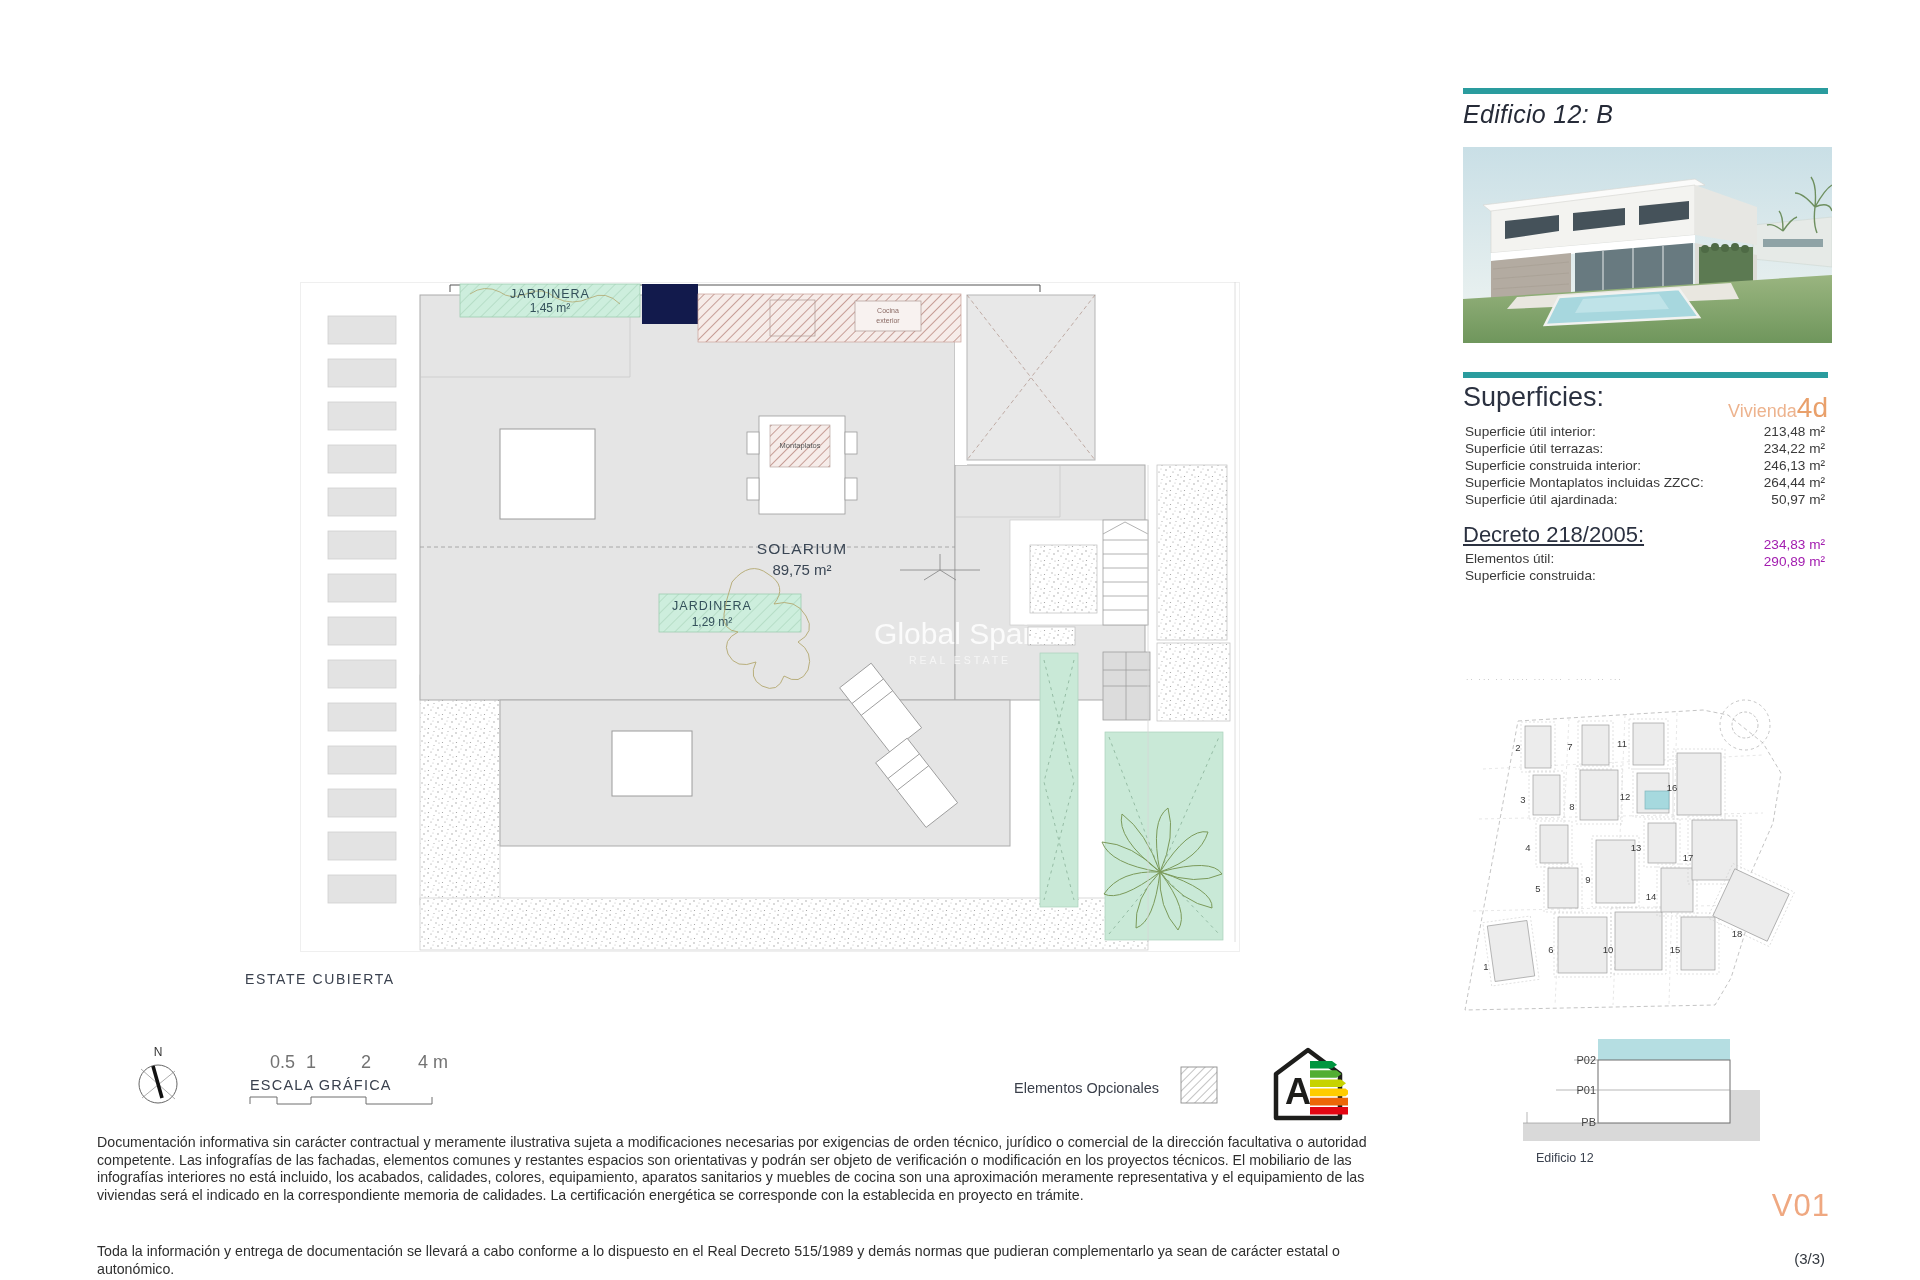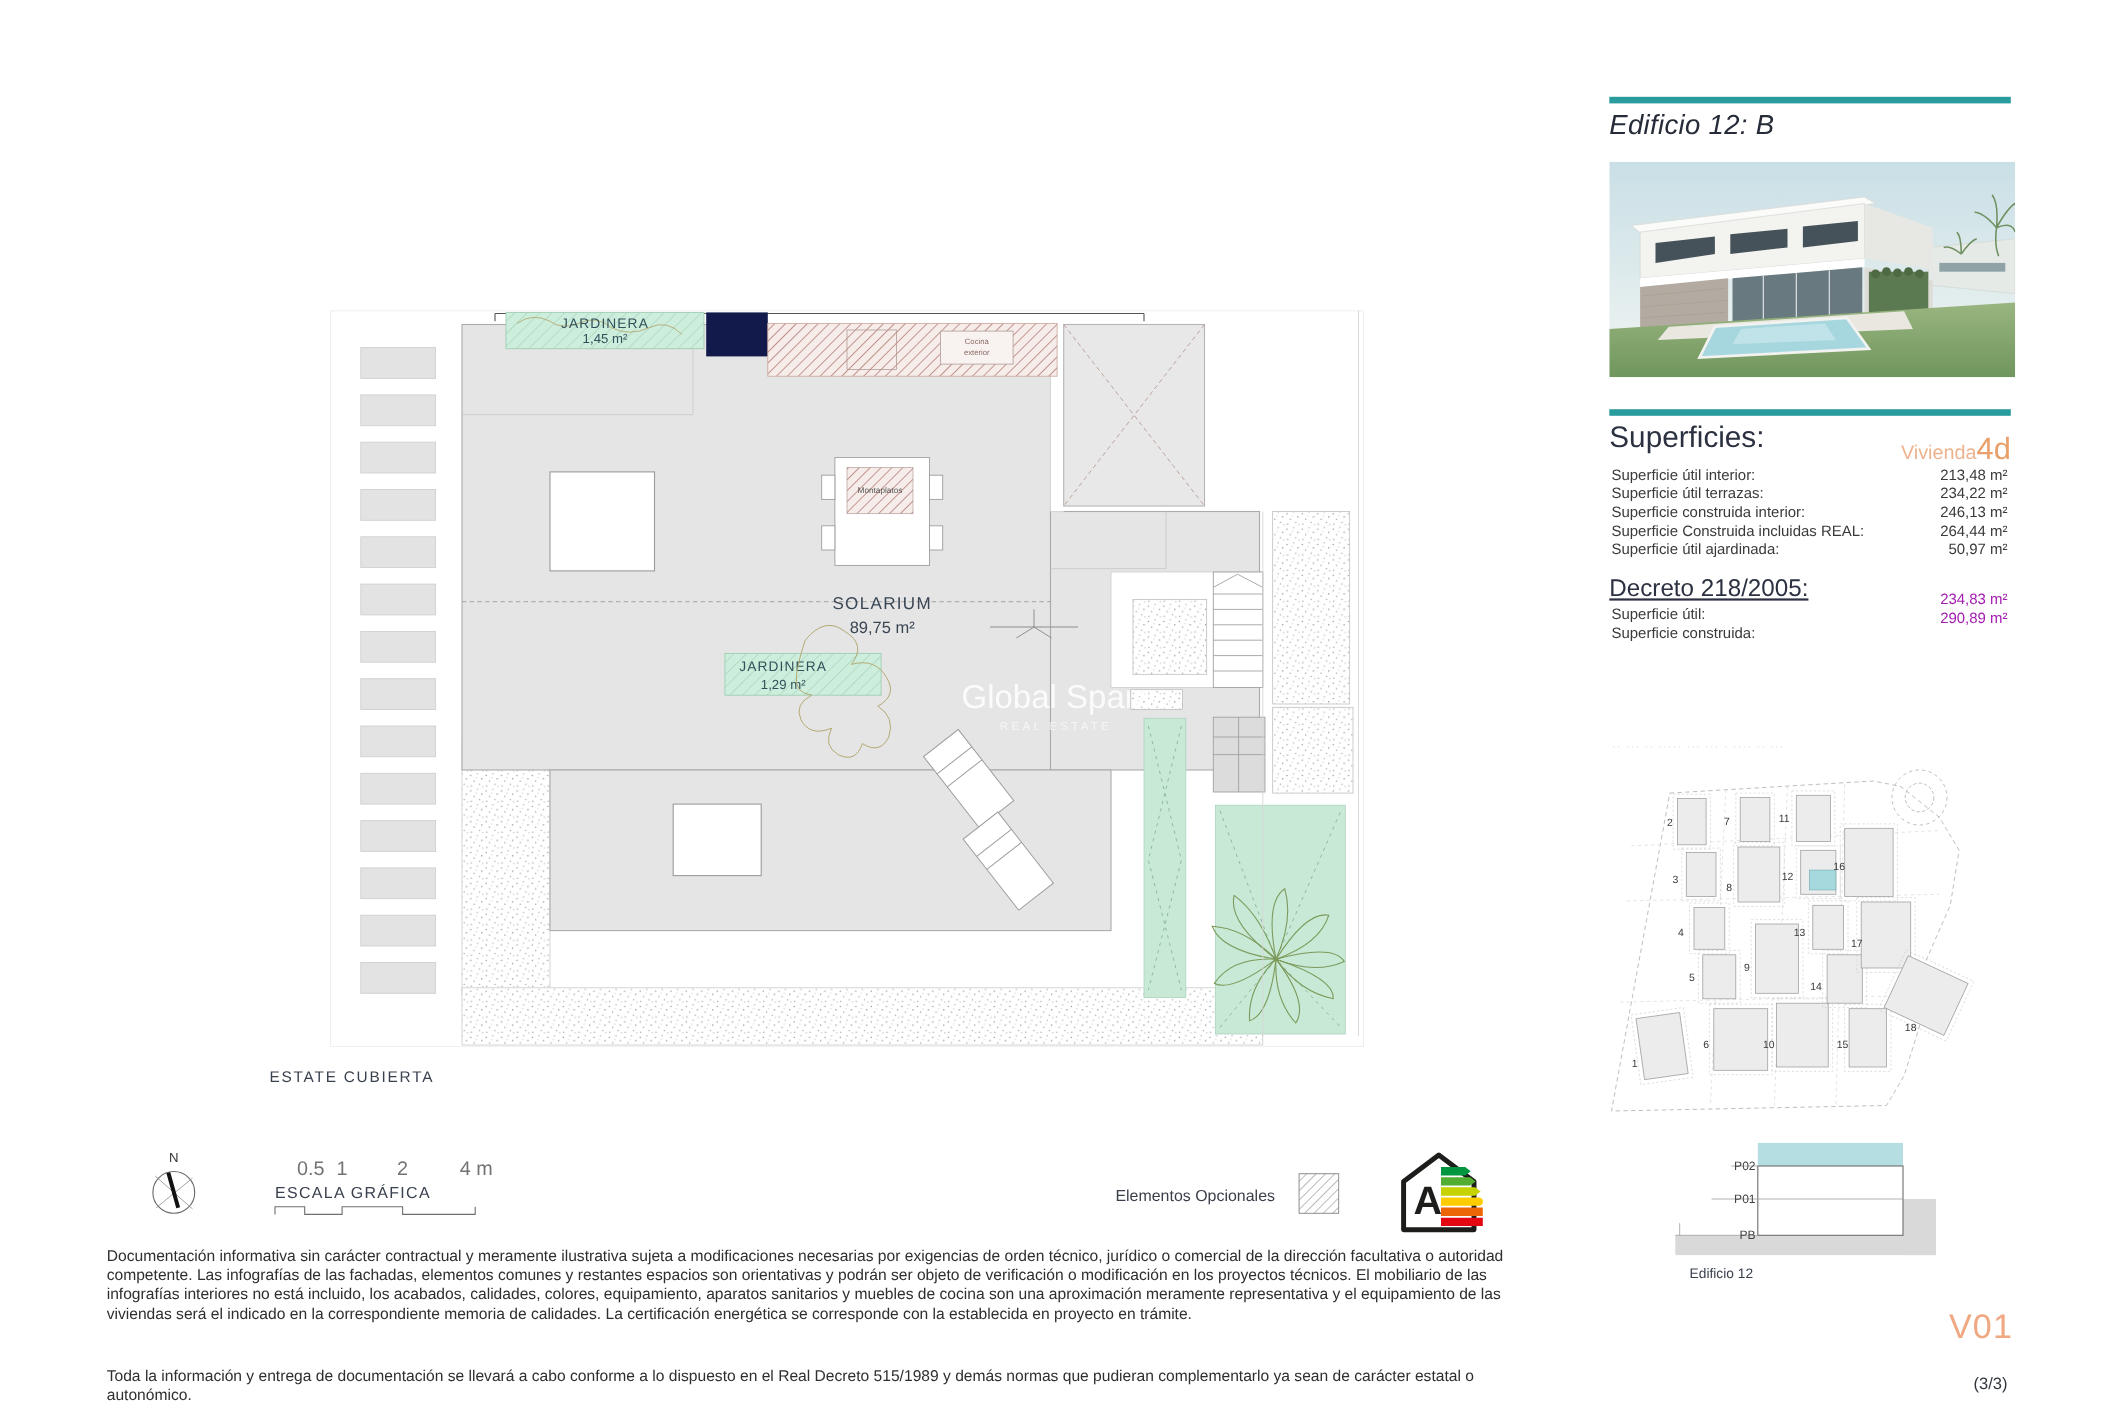--- a/index.html
+++ b/index.html
@@ -355,32 +355,32 @@
     </div>
   <div class="srow">
       <span class="lbl">Superficie útil terrazas:</span>
       <span class="val">234,22 m²</span>
     </div>
   <div class="srow">
       <span class="lbl">Superficie construida interior:</span>
       <span class="val">246,13 m²</span>
     </div>
   <div class="srow">
-      <span class="lbl">Superficie Construida incluidas REAL:</span>
+      <span class="lbl">Superficie Montaplatos incluidas ZZCC:</span>
       <span class="val">264,44 m²</span>
     </div>
   <div class="srow">
       <span class="lbl">Superficie útil ajardinada:</span>
       <span class="val">50,97 m²</span>
     </div>
 </div>
 
 <div class="dec-title">Decreto 218/2005:</div>
 <div class="dec-labels">
-  <div>Superficie útil:</div>
+  <div>Elementos útil:</div>
   <div>Superficie construida:</div>
 </div>
 <div class="dec-vals">
   <div>234,83 m²</div>
   <div>290,89 m²</div>
 </div>
 
 <div class="site-caption">·· ··· ·· ····· ··· ··· · ···· ·· ···</div>
 <svg id="site-svg" width="374" height="343" viewBox="0 0 374 343">
   <path d="M55,48 L240,37 L265,42 L300,70 L318,100 L310,150 L288,200 L282,260 L268,305 L252,332 L2,337 Z" fill="none" stroke="#b5b5b5" stroke-width="0.8" stroke-dasharray="4 3"></path>

